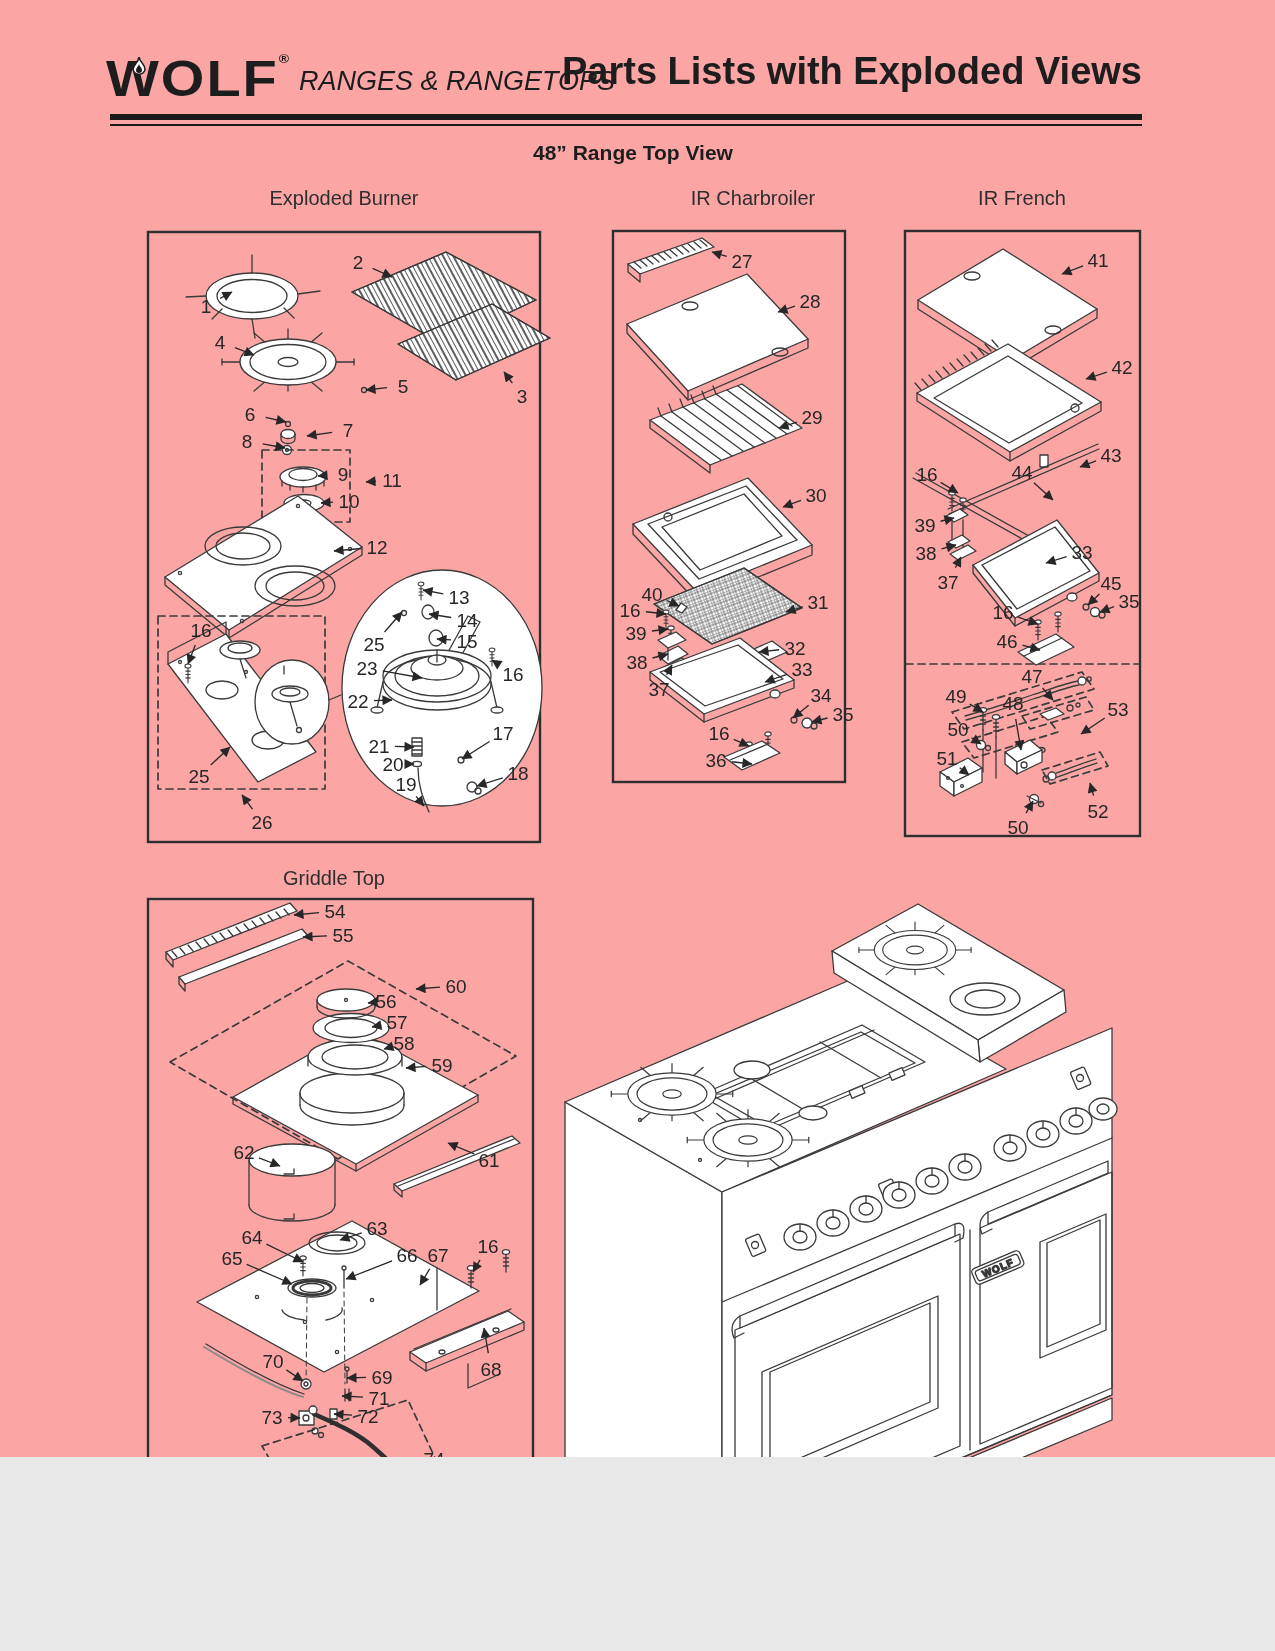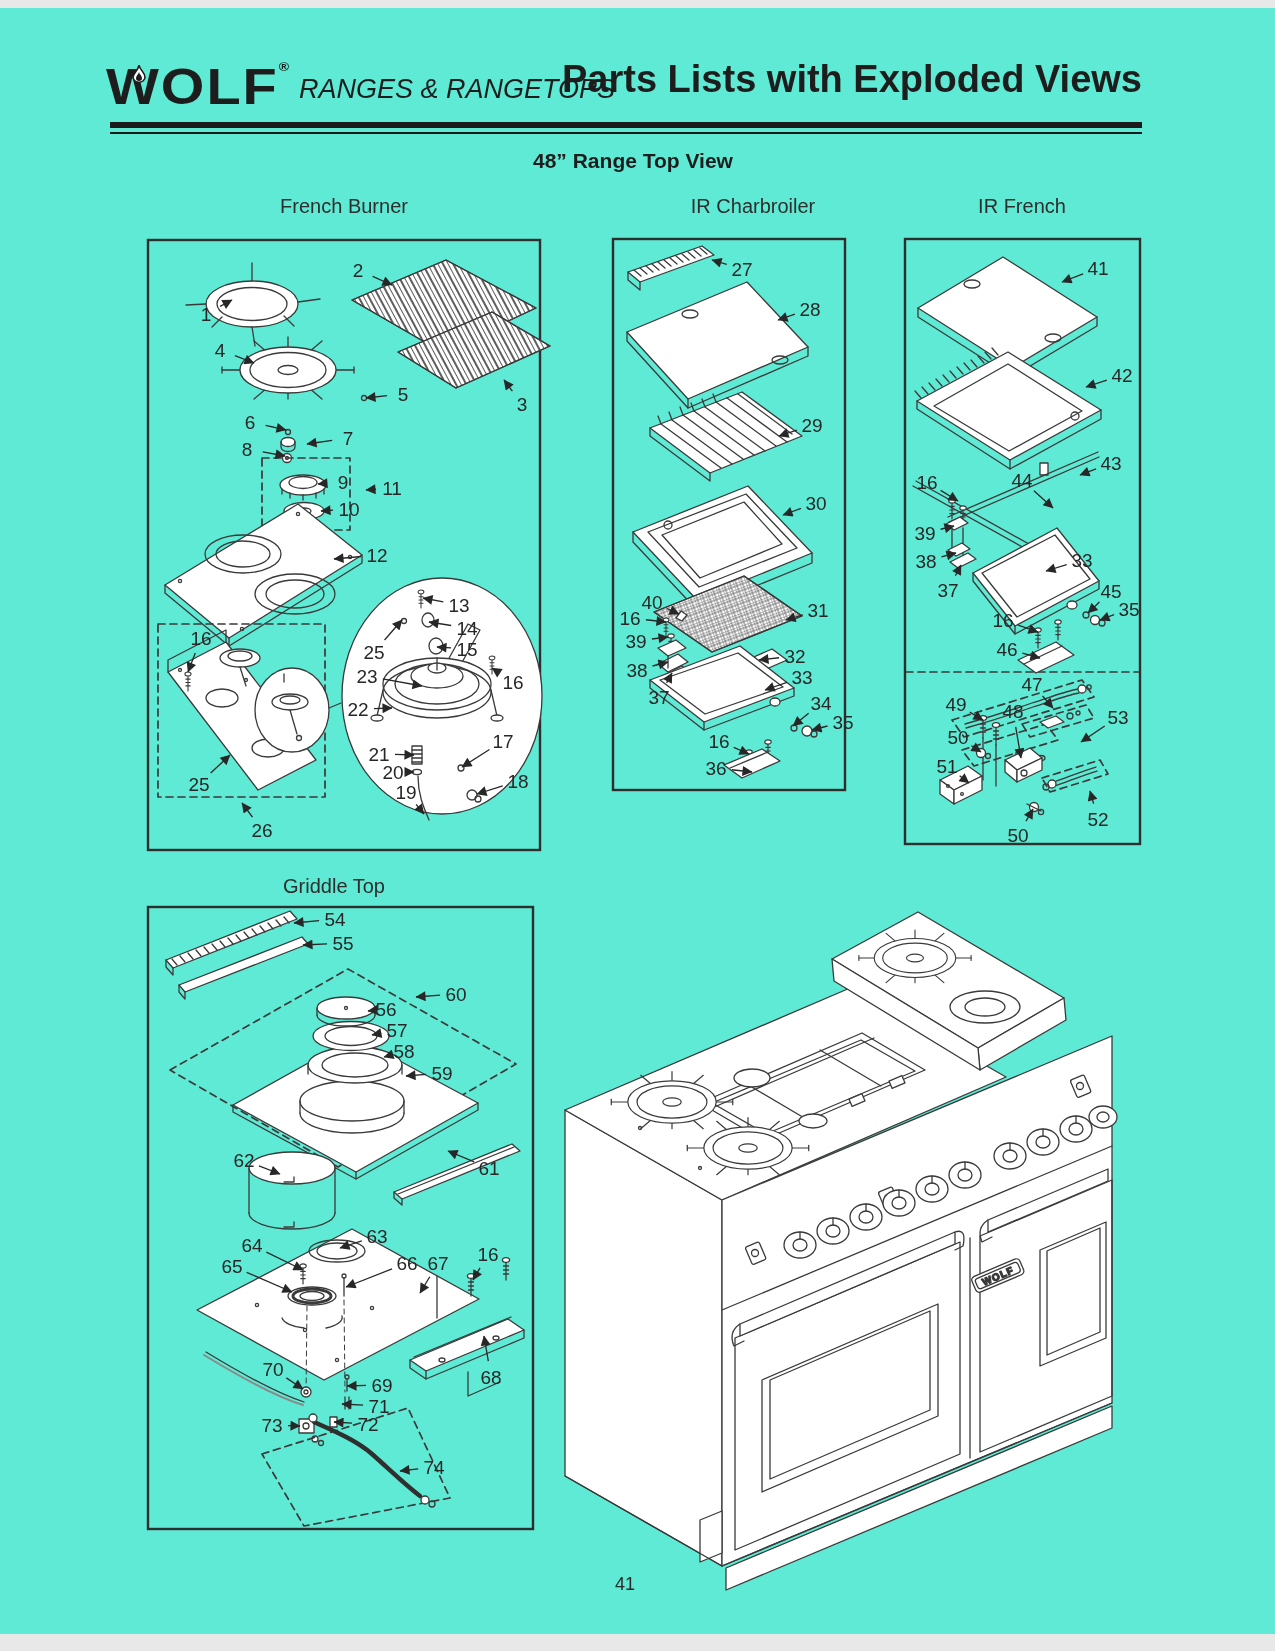--- a/index.html
+++ b/index.html
@@ -1,16 +1,16 @@
 <!DOCTYPE html>
 <html><head>
 <meta charset="utf-8">
 <style>
   html,body{margin:0;padding:0;background:#e8e8e8;}
-  .page{position:relative;width:1275px;height:1626px;background:#5eead4;margin:8px auto;
+  .page{position:relative;width:1275px;height:1457px;background:#fca5a5;margin:0 auto;
         font-family:"Liberation Sans",sans-serif;color:#1d1d1d;overflow:hidden;}
   
   .brand{position:absolute;left:106px;top:50px;white-space:nowrap;}
   .wolf{display:inline-block;font-weight:700;font-size:56px;letter-spacing:2px;
         transform:scaleY(.88);transform-origin:top left;position:relative;}
   .flame{position:absolute;left:24px;top:7px;}
   .regmark{font-size:14px;vertical-align:top;position:relative;top:2px;}
   .tagline{position:absolute;left:299px;top:66px;font-size:27px;font-weight:400;
            font-style:italic;letter-spacing:0;}
   .hdr-title{position:absolute;right:133px;top:50px;font-size:38px;font-weight:700;}
@@ -46,21 +46,21 @@
           <path d="M9,9 C9.5,12 12,13 12,16 a3,3 0 0 1 -6,0 C6,13 8.5,12 9,9 Z" fill="#1d1d1d"></path>
         </svg><sup class="regmark">®</sup></span>
   </div>
   <div class="tagline">RANGES &amp; RANGETOPS</div>
   <div class="hdr-title">Parts Lists with Exploded Views</div>
   <div class="rule-thick"></div>
   <div class="rule-thin"></div>
 
   <div class="page-title">48” Range Top View</div>
 
-  <div class="panel-title" style="left:344px;top:187px">French Burner</div>
+  <div class="panel-title" style="left:344px;top:187px">Exploded Burner</div>
   <div class="panel-title" style="left:753px;top:187px">IR Charbroiler</div>
   <div class="panel-title" style="left:1022px;top:187px">IR French</div>
   <div class="panel-title" style="left:334px;top:867px">Griddle Top</div>
 
   <svg class="sheet" width="1275" height="1651" viewBox="0 0 1275 1651">
     <defs>
       <marker id="arr" viewBox="0 0 10 10" refX="9.5" refY="5" markerWidth="12" markerHeight="10" orient="auto" markerUnits="userSpaceOnUse">
         <path d="M0,0 L10,5 L0,10 z" fill="#272727"></path>
       </marker>
       <pattern id="hatch" width="9" height="9" patternUnits="userSpaceOnUse" patternTransform="rotate(-28)">

